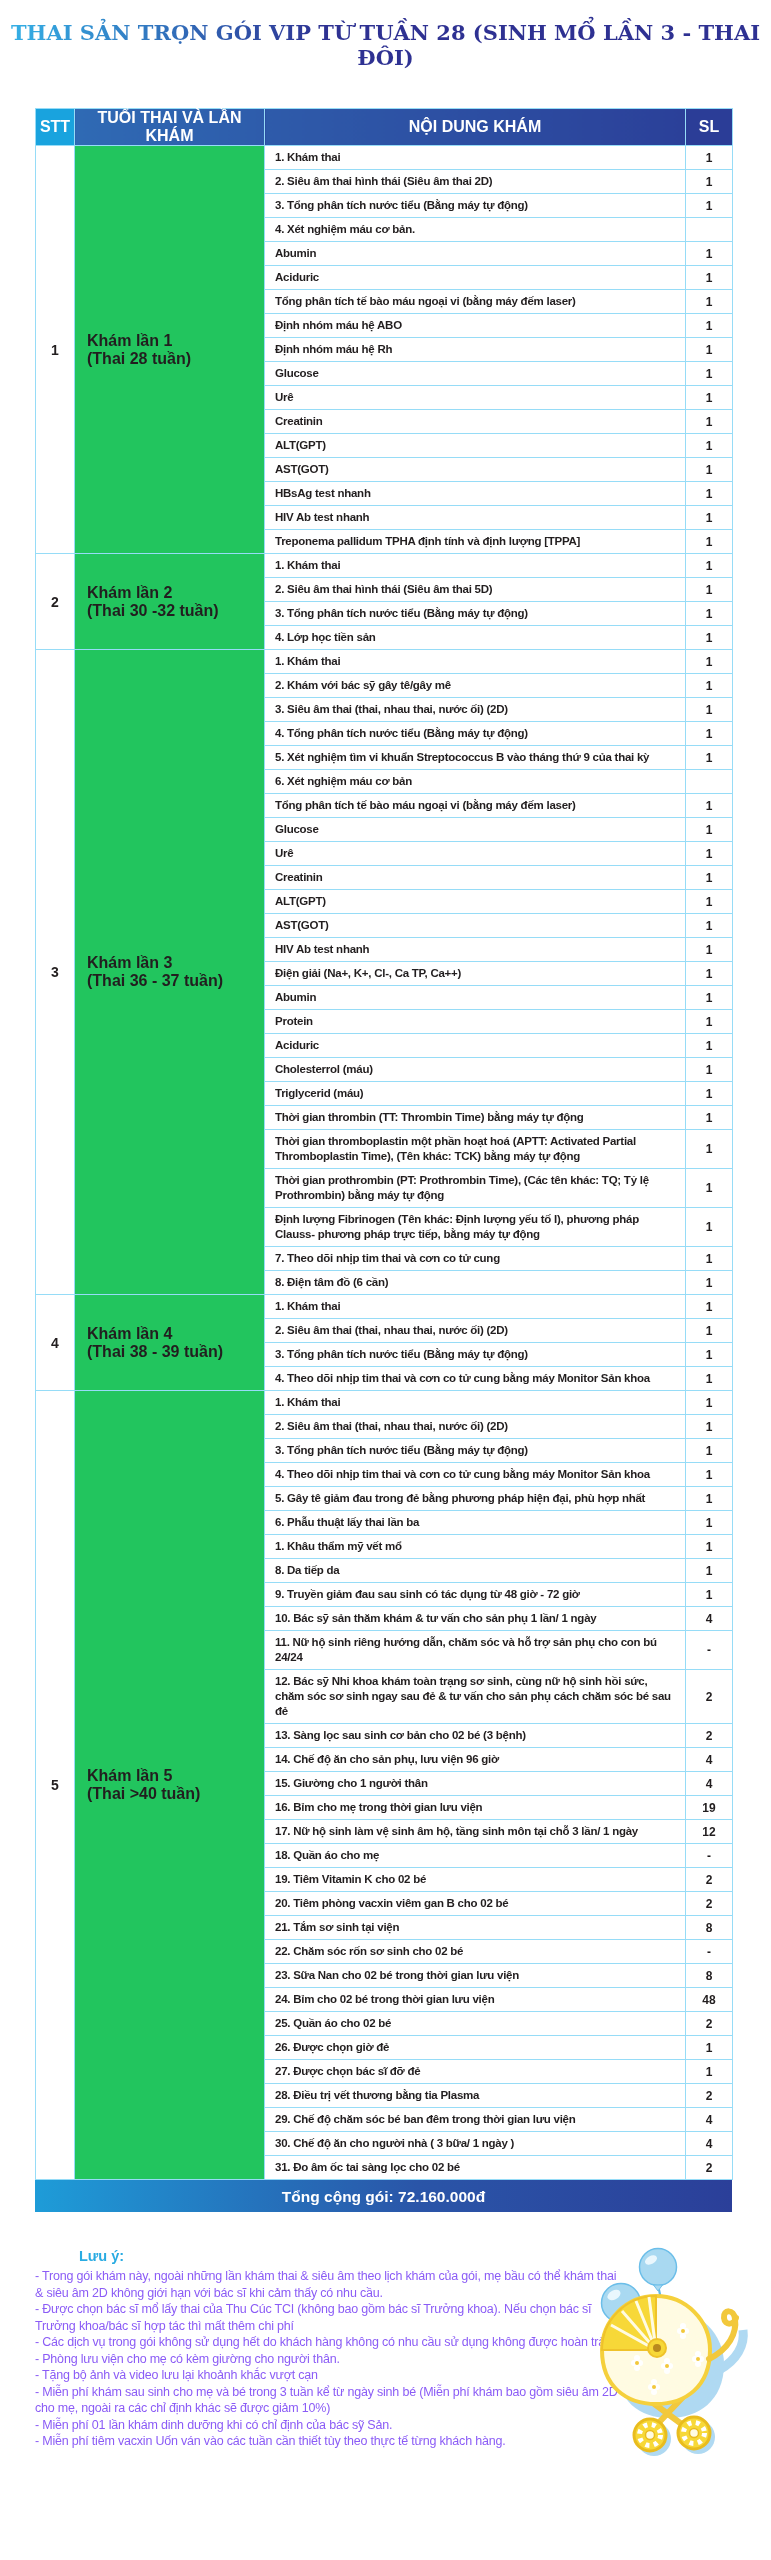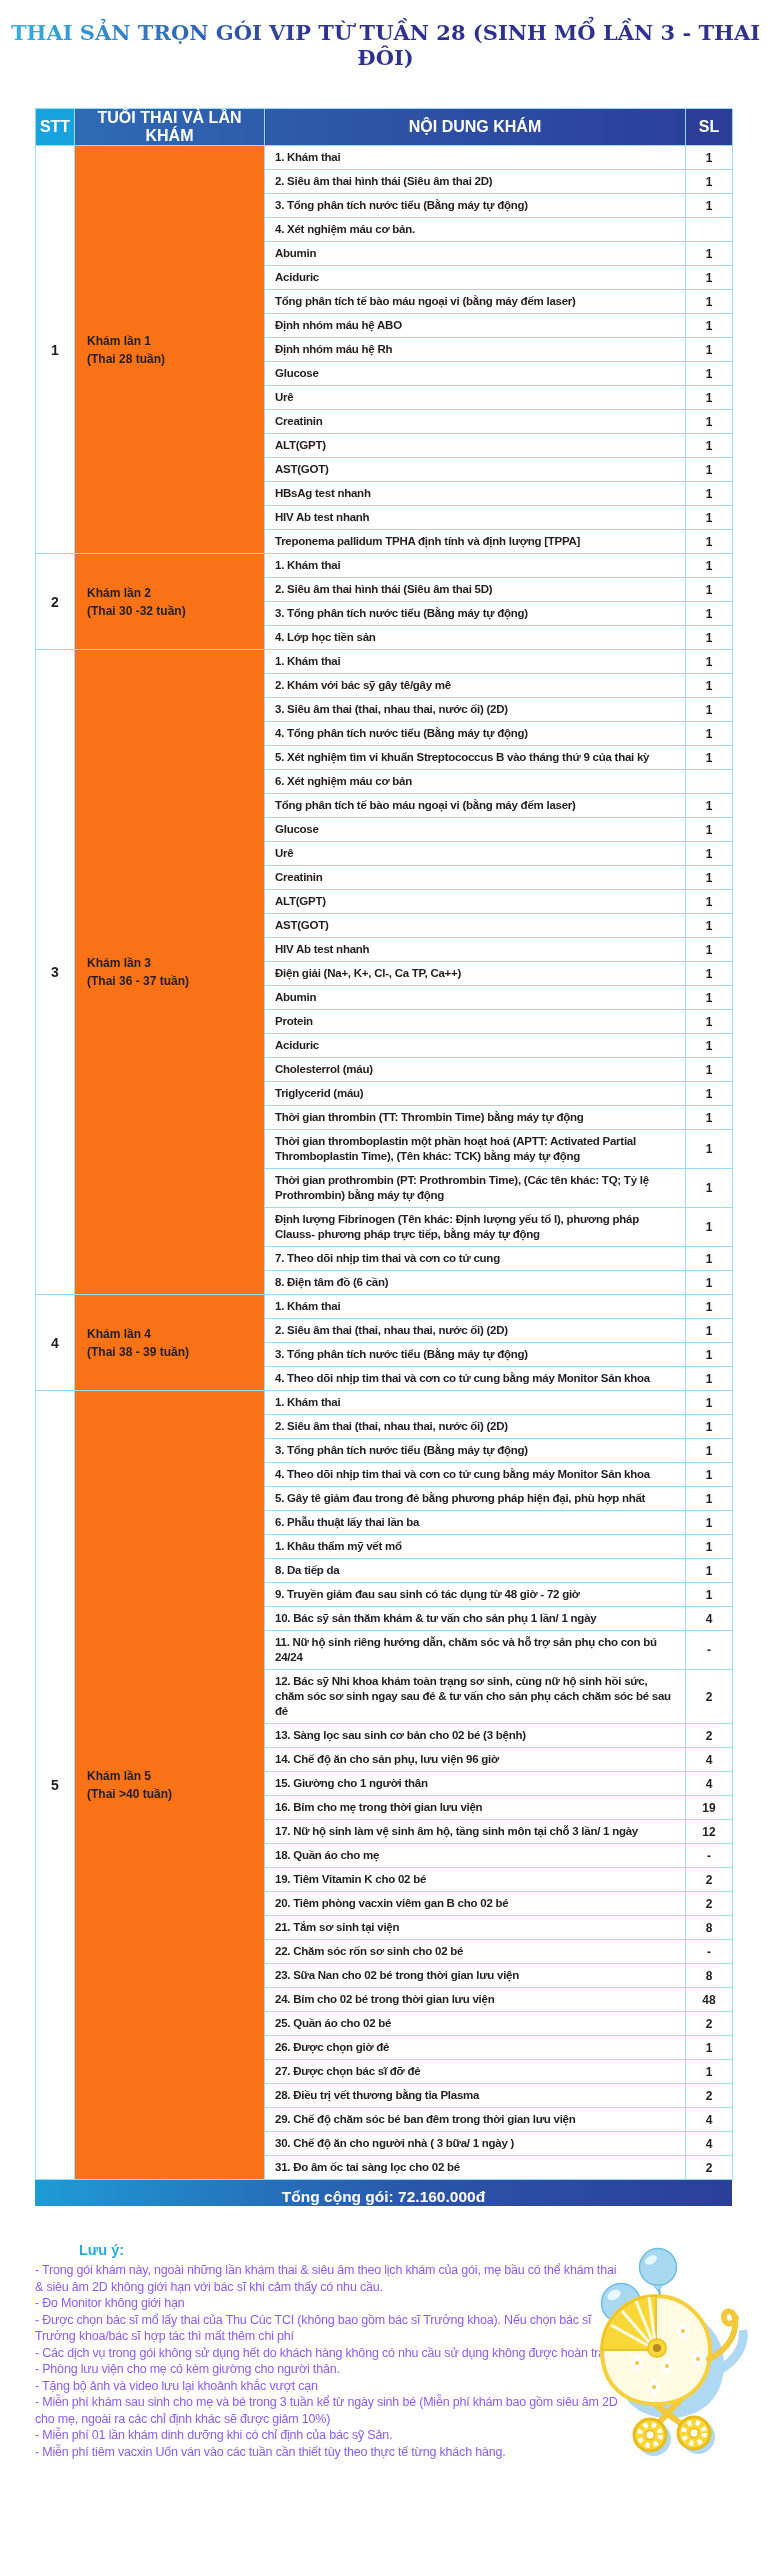--- a/index.html
+++ b/index.html
@@ -25,32 +25,32 @@
   }
   th.h-stt{background:#19A3DE;}
   th.h-visit{background:linear-gradient(90deg,#2F6AB4,#2E5CAB);}
   th.h-content{background:linear-gradient(90deg,#2E5BAA,#2B4099);}
   th.h-sl{background:#2B3D97;}
   td{color:#221E1F;}
   td.stt{
     text-align:center;vertical-align:middle;font-weight:bold;font-size:14px;background:#fff;
   }
   td.visit{
-    vertical-align:middle;font-weight:bold;font-size:12px;line-height:18px;
-    padding-left:12px;background:#f97316;
+    vertical-align:middle;font-weight:bold;font-size:16px;line-height:18px;
+    padding-left:12px;background:#22c55e;
   }
   td.content{
     text-align:left;padding:4px 8px 4px 10px;font-weight:bold;font-size:11.5px;
     line-height:15px;letter-spacing:-0.25px;background:#fff;
   }
   td.qty{
     text-align:center;vertical-align:middle;font-weight:bold;font-size:12px;background:#fff;
   }
   .total-bar{
-    width:697px;margin-left:35px;height:26px;line-height:34px;text-align:center;
+    width:697px;margin-left:35px;height:32px;line-height:34px;text-align:center;
     background:linear-gradient(90deg,#1E9CD8 0%,#2A55A8 55%,#2B3F99 100%);
     color:#ffffff;font-weight:bold;font-size:15.5px;
   }
   .notes{margin:36px 0 0 35px;width:585px;}
   .notes-heading{color:#29ABE2;font-weight:bold;font-size:14.5px;margin-bottom:4px;margin-left:44px;}
   .note-item{color:#8b5cf6;font-size:12.5px;line-height:16.5px;letter-spacing:-0.2px;}
   .decoration{position:absolute;left:585px;top:2235px;width:186px;height:230px;pointer-events:none;}
 </style>
 </head>
 <body>
@@ -424,21 +424,20 @@
       </tr>
     </tbody>
 </table>
 
 <div class="total-bar">Tổng cộng gói: 72.160.000đ</div>
 
 <div class="notes">
   <div class="notes-heading">Lưu ý:</div>
   <div>
       <div class="note-item">- Trong gói khám này, ngoài những lần khám thai &amp; siêu âm theo lịch khám của gói, mẹ bầu có thể khám thai &amp; siêu âm 2D không giới hạn với bác sĩ khi cảm thấy có nhu cầu.</div>
-      <div class="note-item">- Đo Monitor không giới hạn</div>
       <div class="note-item">- Được chọn bác sĩ mổ lấy thai của Thu Cúc TCI (không bao gồm bác sĩ Trưởng khoa). Nếu chọn bác sĩ Trưởng khoa/bác sĩ hợp tác thì mất thêm chi phí</div>
       <div class="note-item">- Các dịch vụ trong gói không sử dụng hết do khách hàng không có nhu cầu sử dụng không được hoàn trả.</div>
       <div class="note-item">- Phòng lưu viện cho mẹ có kèm giường cho người thân.</div>
       <div class="note-item">- Tặng bộ ảnh và video lưu lại khoảnh khắc vượt cạn</div>
       <div class="note-item">- Miễn phí khám sau sinh cho mẹ và bé trong 3 tuần kể từ ngày sinh bé (Miễn phí khám bao gồm siêu âm 2D cho mẹ, ngoài ra các chỉ định khác sẽ được giảm 10%)</div>
       <div class="note-item">- Miễn phí 01 lần khám dinh dưỡng khi có chỉ định của bác sỹ Sản.</div>
       <div class="note-item">- Miễn phí tiêm vacxin Uốn ván vào các tuần cần thiết tùy theo thực tế từng khách hàng.</div>
     </div>
 </div>
 

